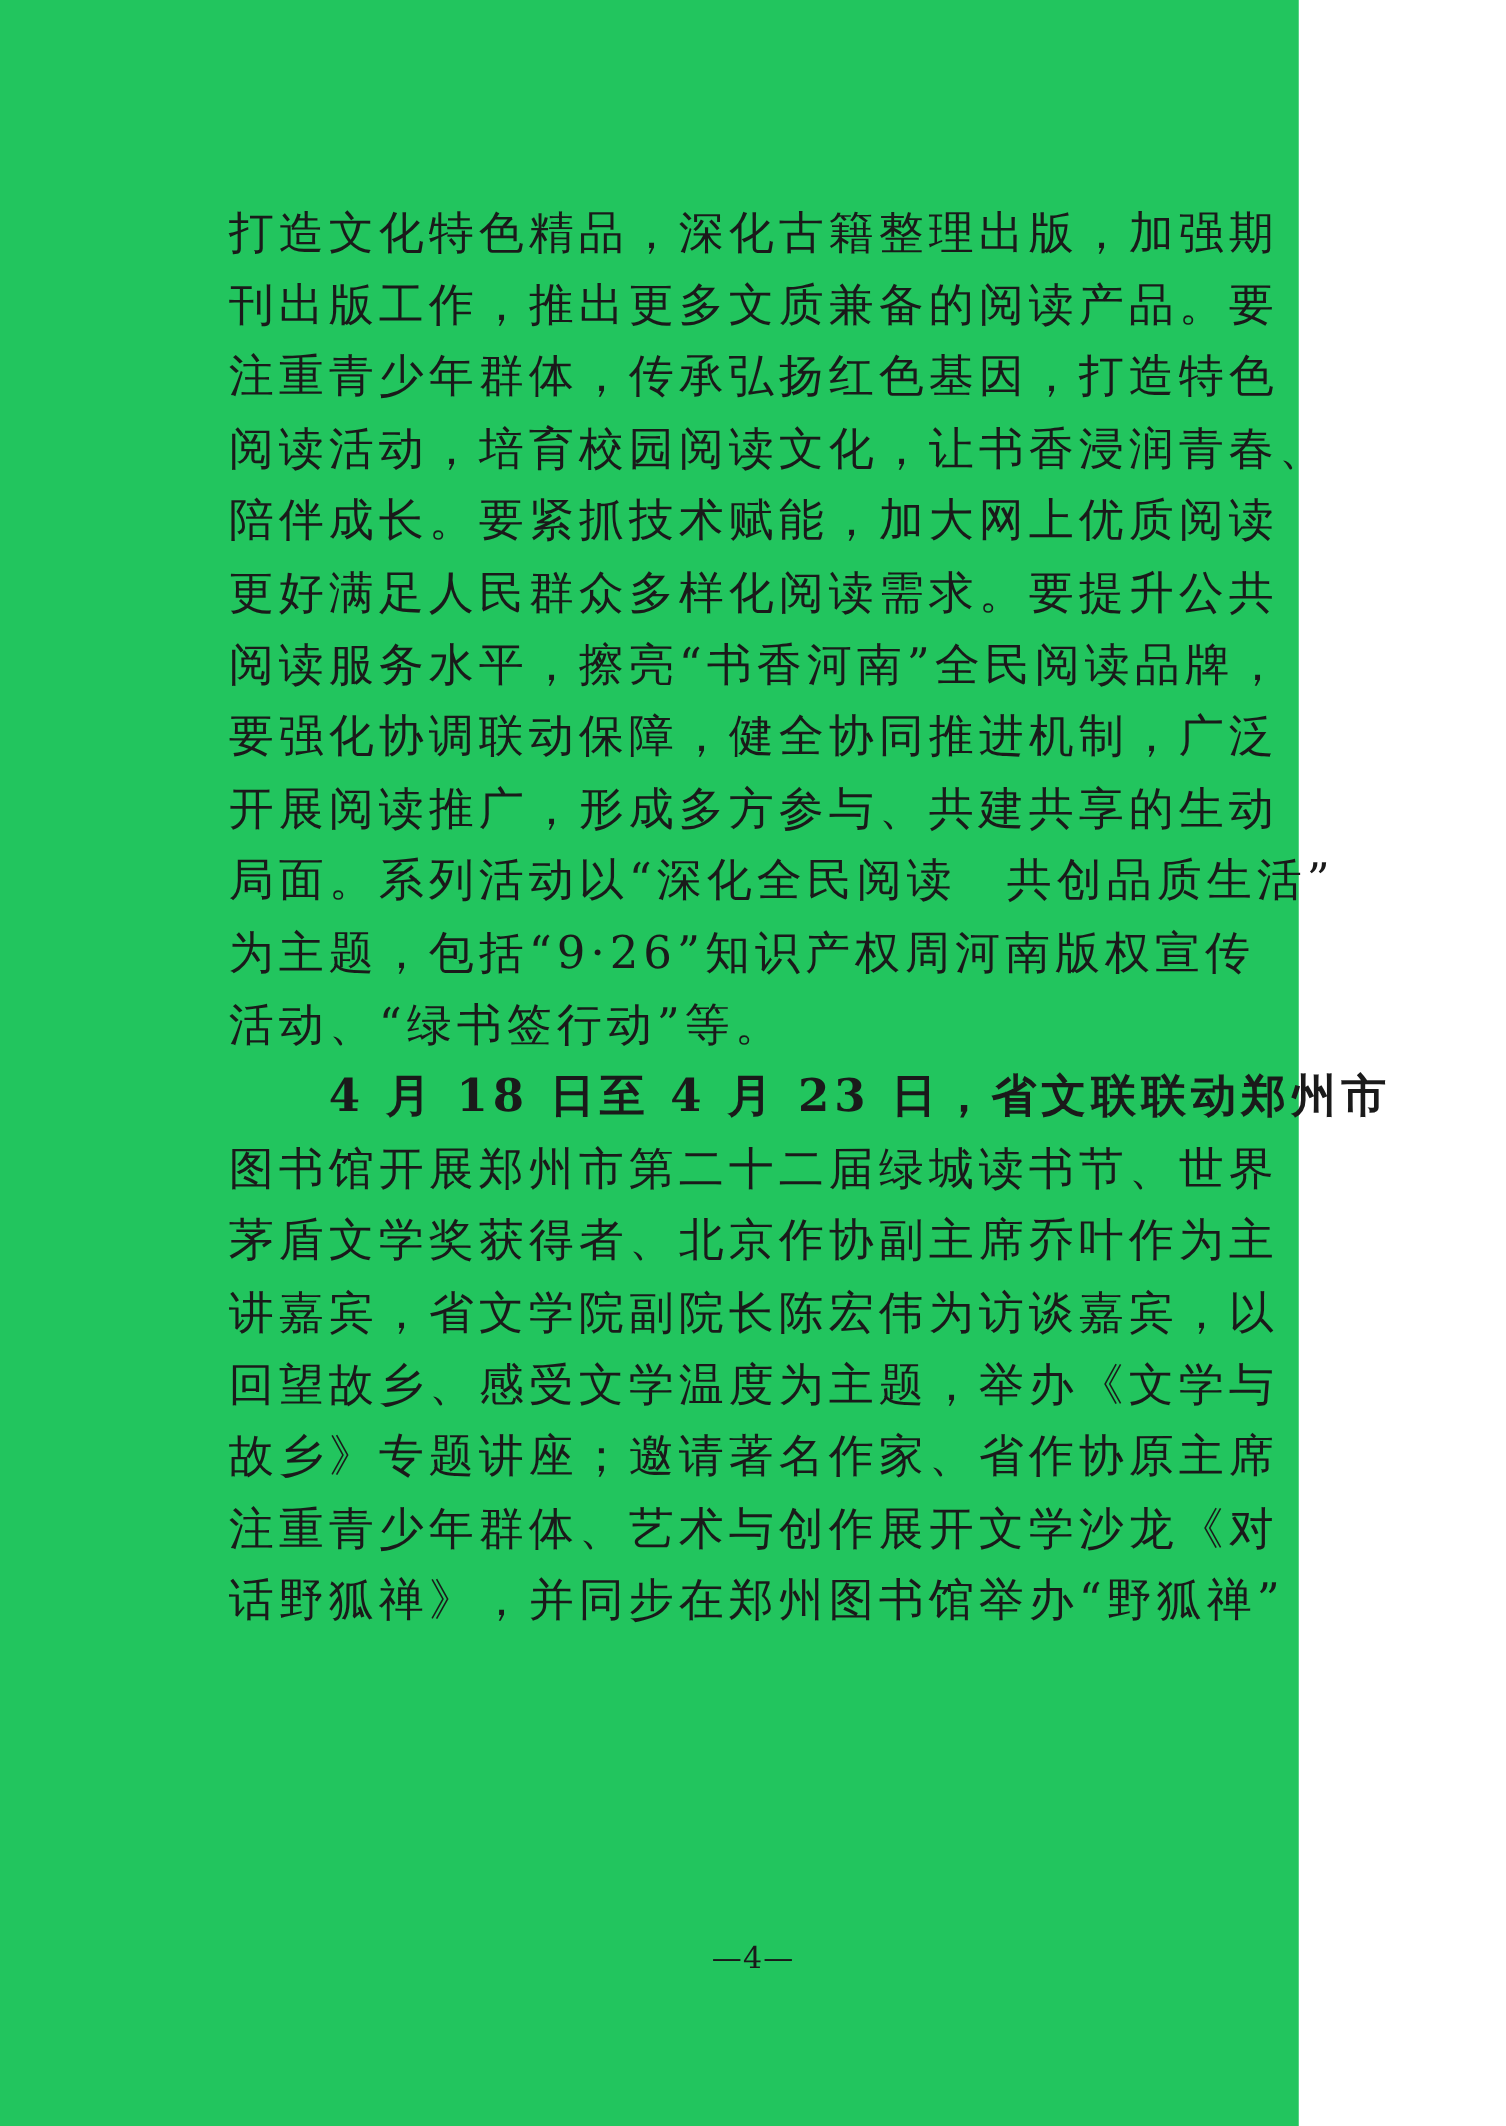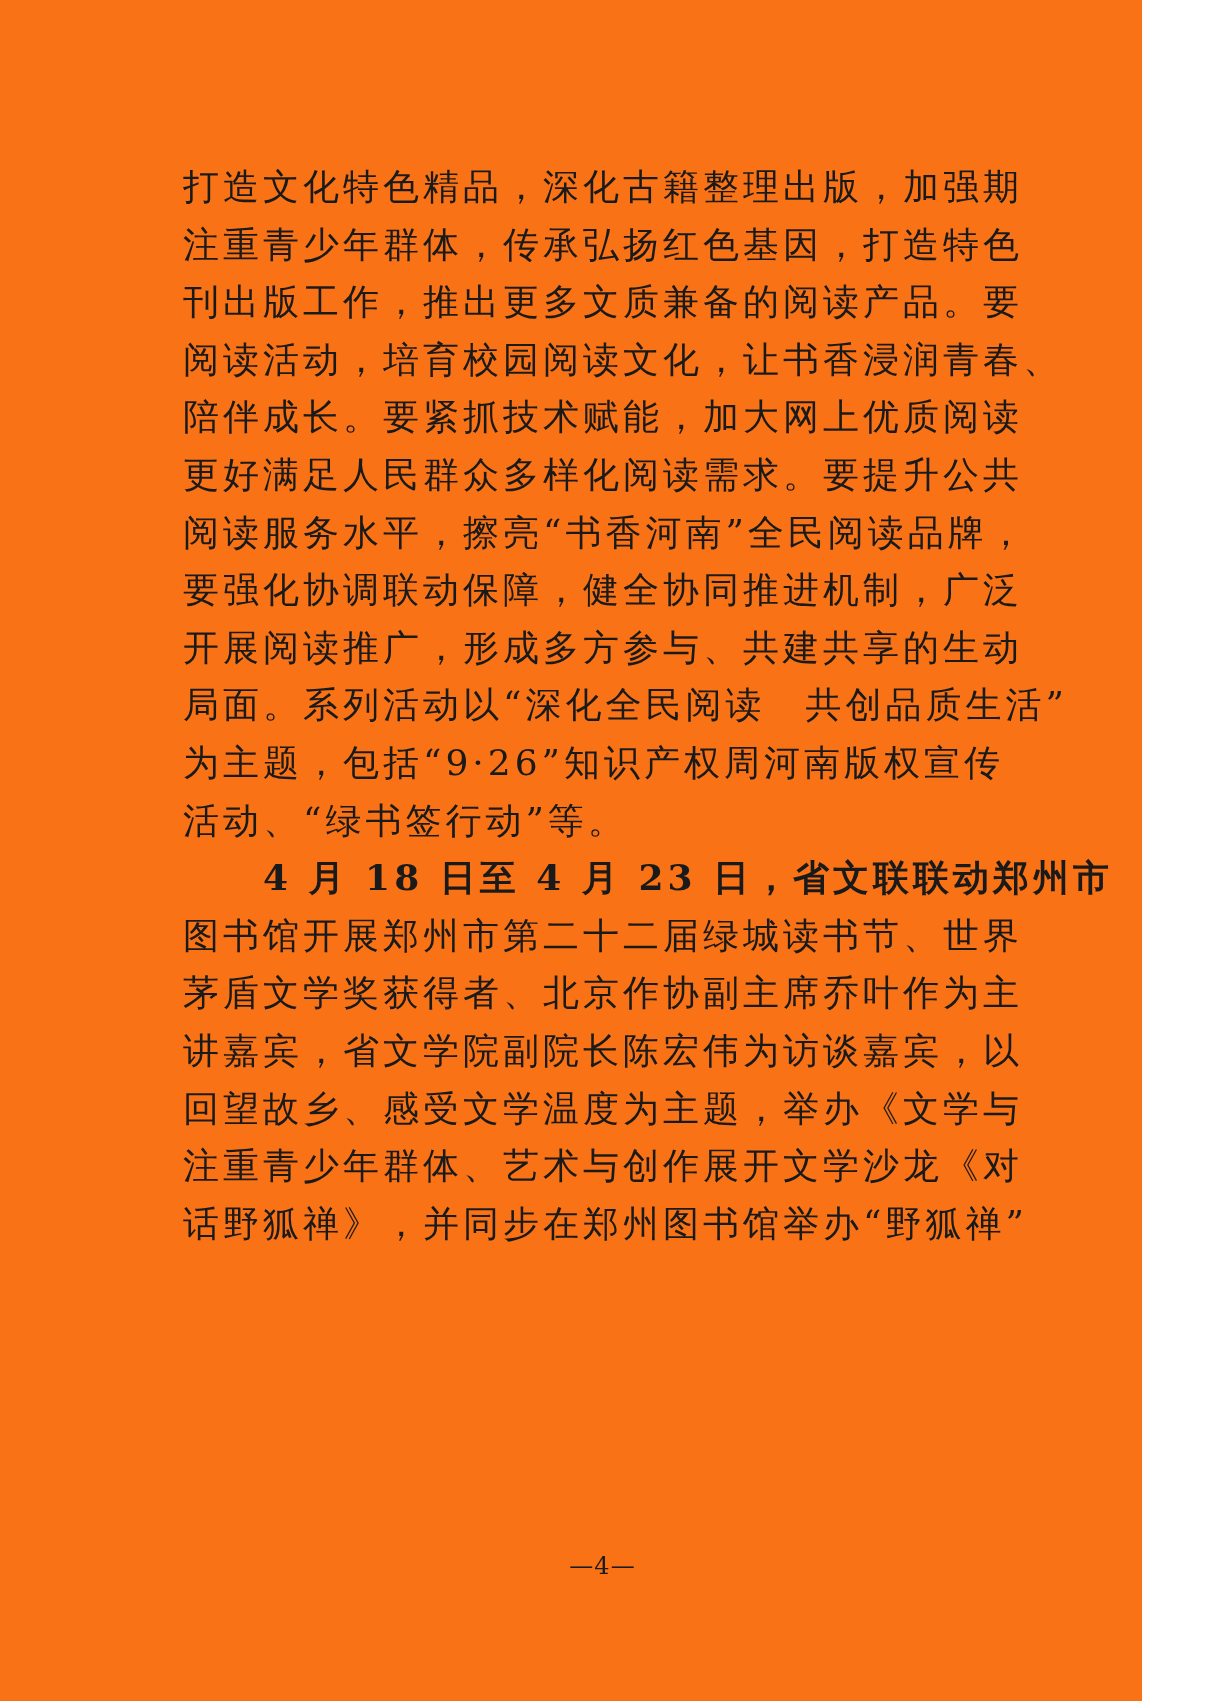--- a/index.html
+++ b/index.html
@@ -11,23 +11,23 @@
       width: 1205px;
       height: 1701px;
       position: relative;
       overflow: hidden;
       color: #1a1a1a;
       font-family: "DejaVu Serif", "Liberation Serif", serif;
     }
     .page {
       position: absolute;
       left: 0; top: 0;
-      width: 1142px;
+      width: 1039px;
       height: 1701px;
-      background: #f97316;
+      background: #22c55e;
     }
     .body-text {
       position: absolute;
       left: 183px;
       top: 158px;
       width: 770px;
     }
     .line {
       height: 57.6px;
       line-height: 57.6px;
@@ -57,35 +57,36 @@
       color: #1a1a1a;
     }
   </style>
 </head>
 <body>
 
 <div class="page">
   <div class="body-text">
 
     <div class="line">打造文化特色精品，深化古籍整理出版，加强期</div>
+    <div class="line">刊出版工作，推出更多文质兼备的阅读产品。要</div>
     <div class="line">注重青少年群体，传承弘扬红色基因，打造特色</div>
-    <div class="line">刊出版工作，推出更多文质兼备的阅读产品。要</div>
     <div class="line">阅读活动，培育校园阅读文化，让书香浸润青春、</div>
     <div class="line">陪伴成长。要紧抓技术赋能，加大网上优质阅读</div>
     <div class="line">更好满足人民群众多样化阅读需求。要提升公共</div>
     <div class="line">阅读服务水平，擦亮“书香河南”全民阅读品牌，</div>
     <div class="line">要强化协调联动保障，健全协同推进机制，广泛</div>
     <div class="line">开展阅读推广，形成多方参与、共建共享的生动</div>
     <div class="line">局面。系列活动以“深化全民阅读　共创品质生活”</div>
     <div class="line">为主题，包括“9·26”知识产权周河南版权宣传</div>
     <div class="line last">活动、“绿书签行动”等。</div>
 
     <div class="line indent">4 月 18 日至 4 月 23 日，省文联联动郑州市</div>
     <div class="line">图书馆开展郑州市第二十二届绿城读书节、世界</div>
     <div class="line">茅盾文学奖获得者、北京作协副主席乔叶作为主</div>
     <div class="line">讲嘉宾，省文学院副院长陈宏伟为访谈嘉宾，以</div>
     <div class="line">回望故乡、感受文学温度为主题，举办《文学与</div>
+    <div class="line">故乡》专题讲座；邀请著名作家、省作协原主席</div>
     <div class="line">注重青少年群体、艺术与创作展开文学沙龙《对</div>
     <div class="line">话野狐禅》，并同步在郑州图书馆举办“野狐禅”</div>
   </div>
 
   <div class="page-number">—4—</div>
 </div>
 
 </body></html>

